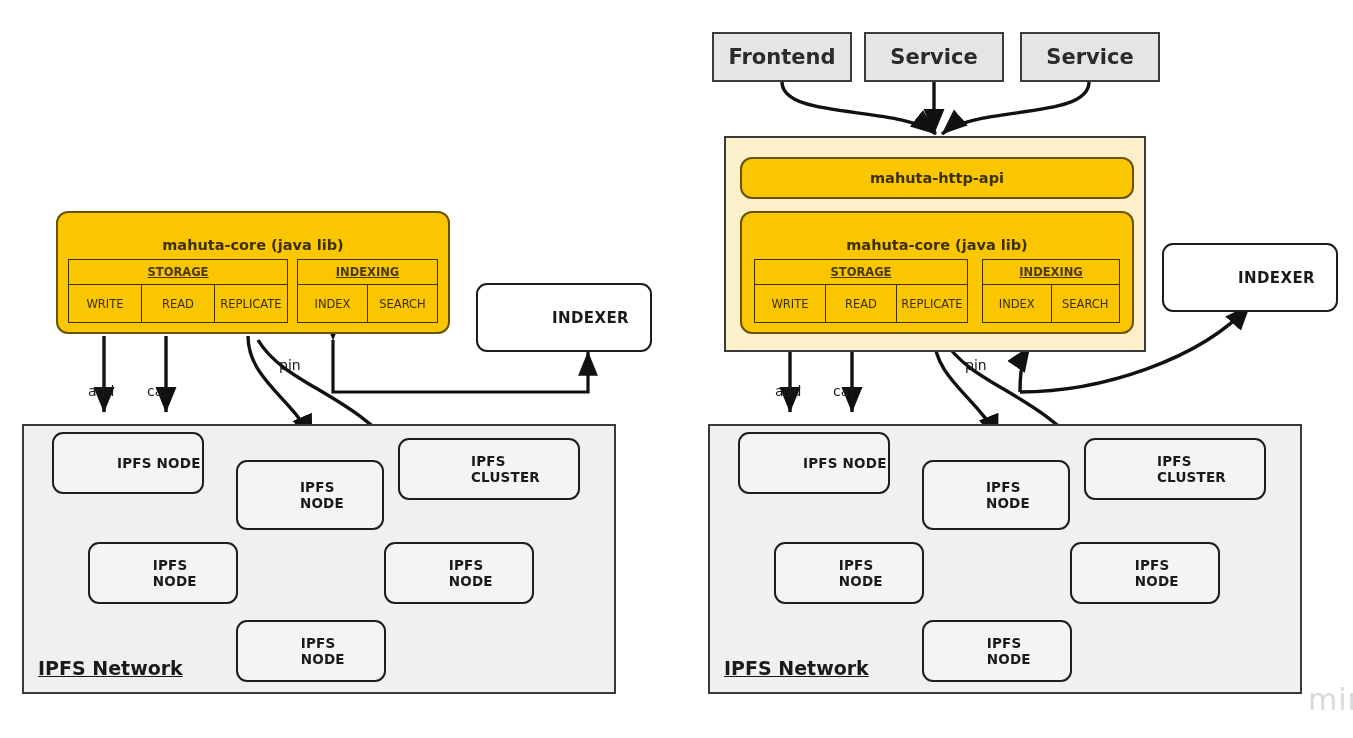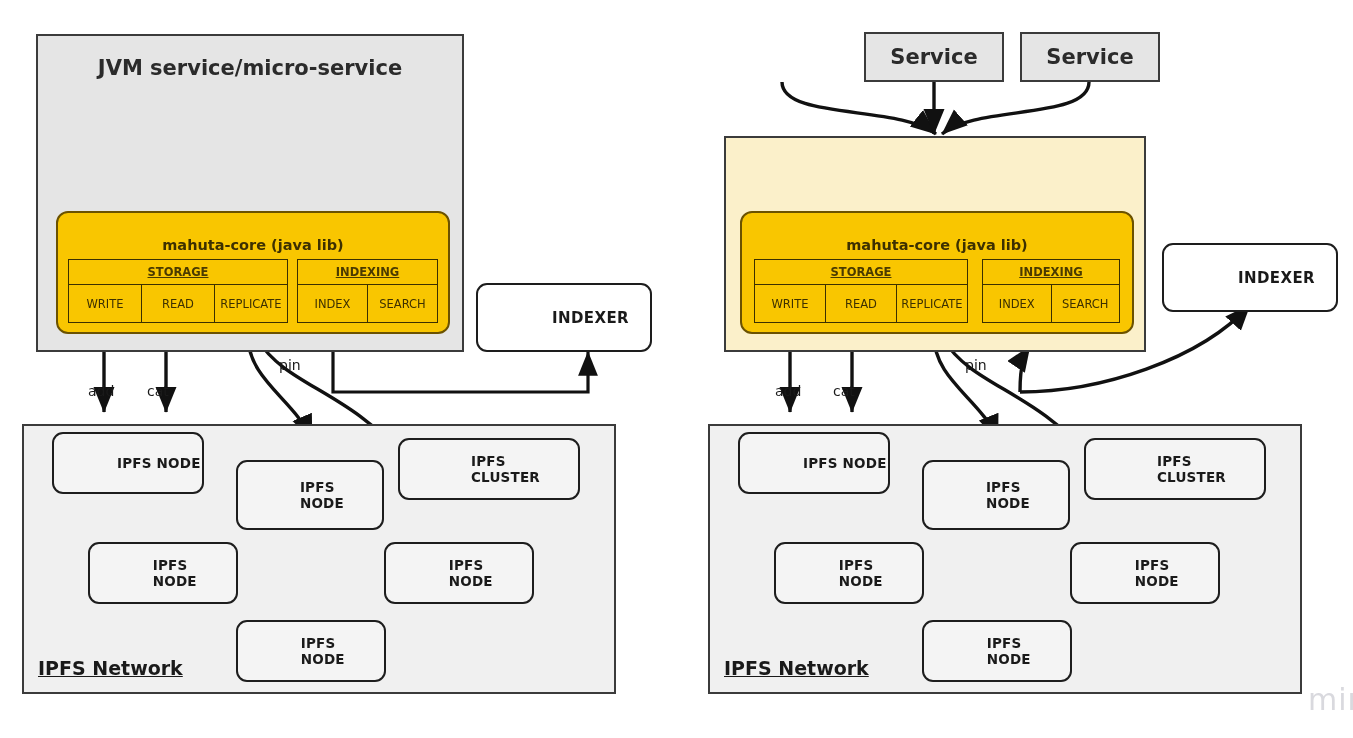--- a/index.html
+++ b/index.html
@@ -155,23 +155,20 @@
 
     <use href="#ipfscube" x="748" y="440"></use>
     <use href="#ipfscube" x="932" y="468"></use>
     <use href="#ipfscube" x="783" y="545"></use>
     <use href="#ipfscube" x="1079" y="545"></use>
     <use href="#ipfscube" x="932" y="625"></use>
     <use href="#ipfsclus" x="1091" y="438"></use>
     <use href="#esmark" x="1180" y="253"></use>
   </svg>
 
-  <div class="node jvm-box" style="left:36px;top:34px;width:428px;height:318px;">
-    <div style="text-align:center;padding-top:20px;font-size:21px;font-weight:bold;color:#2b2b2b;">JVM service/micro-service</div>
-  </div>
 
   <div class="node amber" style="left:56px;top:211px;width:394px;height:123px;">
     <div class="amber-title">mahuta-core (java lib)</div>
   </div>
   <div class="node sec" style="left:68px;top:259px;width:220px;height:64px;">
     <div class="sec-hd">STORAGE</div>
     <div class="sec-row">
       <div class="cell">WRITE</div>
       <div class="cell">READ</div>
       <div class="cell">REPLICATE</div>
@@ -215,25 +212,29 @@
   </div>
   <div class="node card" style="left:384px;top:542px;width:150px;height:62px;">
     <div style="width:63px;"></div>
     <div class="lbl">IPFS NODE</div>
   </div>
   <div class="node card" style="left:236px;top:620px;width:150px;height:62px;">
     <div style="width:63px;"></div>
     <div class="lbl">IPFS NODE</div>
   </div>
 
+  <div class="node plain-box" style="left:712px;top:32px;width:140px;height:50px;">Frontend</div>
   <div class="node plain-box" style="left:864px;top:32px;width:140px;height:50px;">Service</div>
   <div class="node plain-box" style="left:1020px;top:32px;width:140px;height:50px;">Service</div>
 
   <div class="node cream-box" style="left:724px;top:136px;width:422px;height:216px;"></div>
 
+  <div class="node amber" style="left:740px;top:157px;width:394px;height:42px;">
+    <div class="amber-title" style="padding-top:11px;">mahuta-http-api</div>
+  </div>
 
   <div class="node amber" style="left:740px;top:211px;width:394px;height:123px;">
     <div class="amber-title">mahuta-core (java lib)</div>
   </div>
   <div class="node sec" style="left:754px;top:259px;width:214px;height:64px;">
     <div class="sec-hd">STORAGE</div>
     <div class="sec-row">
       <div class="cell">WRITE</div>
       <div class="cell">READ</div>
       <div class="cell">REPLICATE</div>

